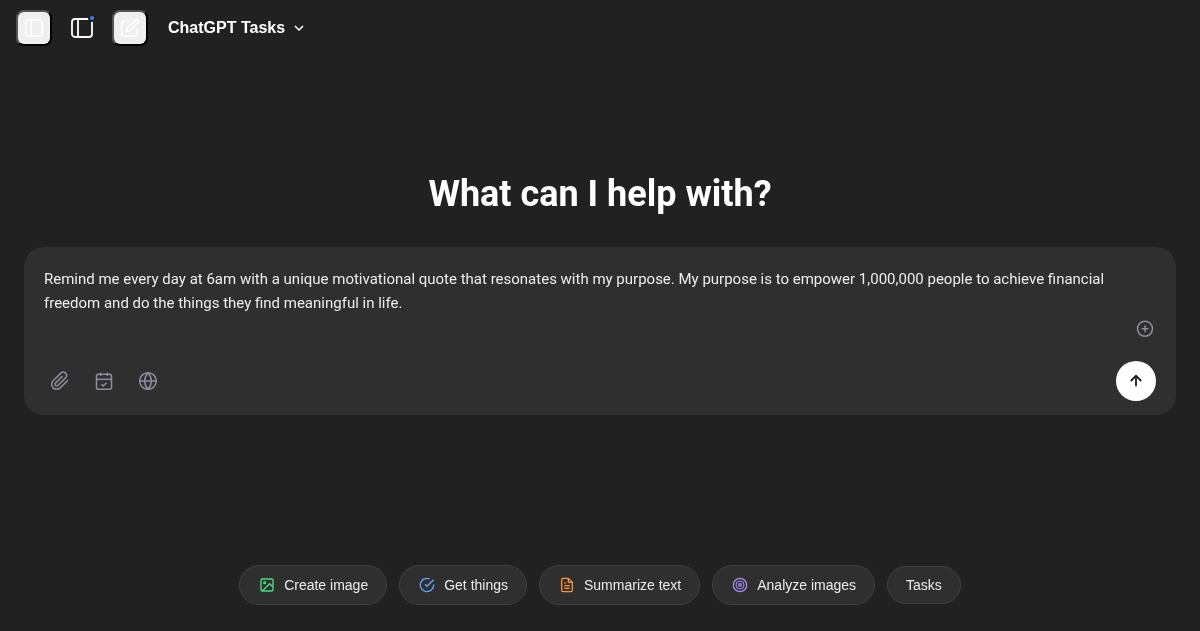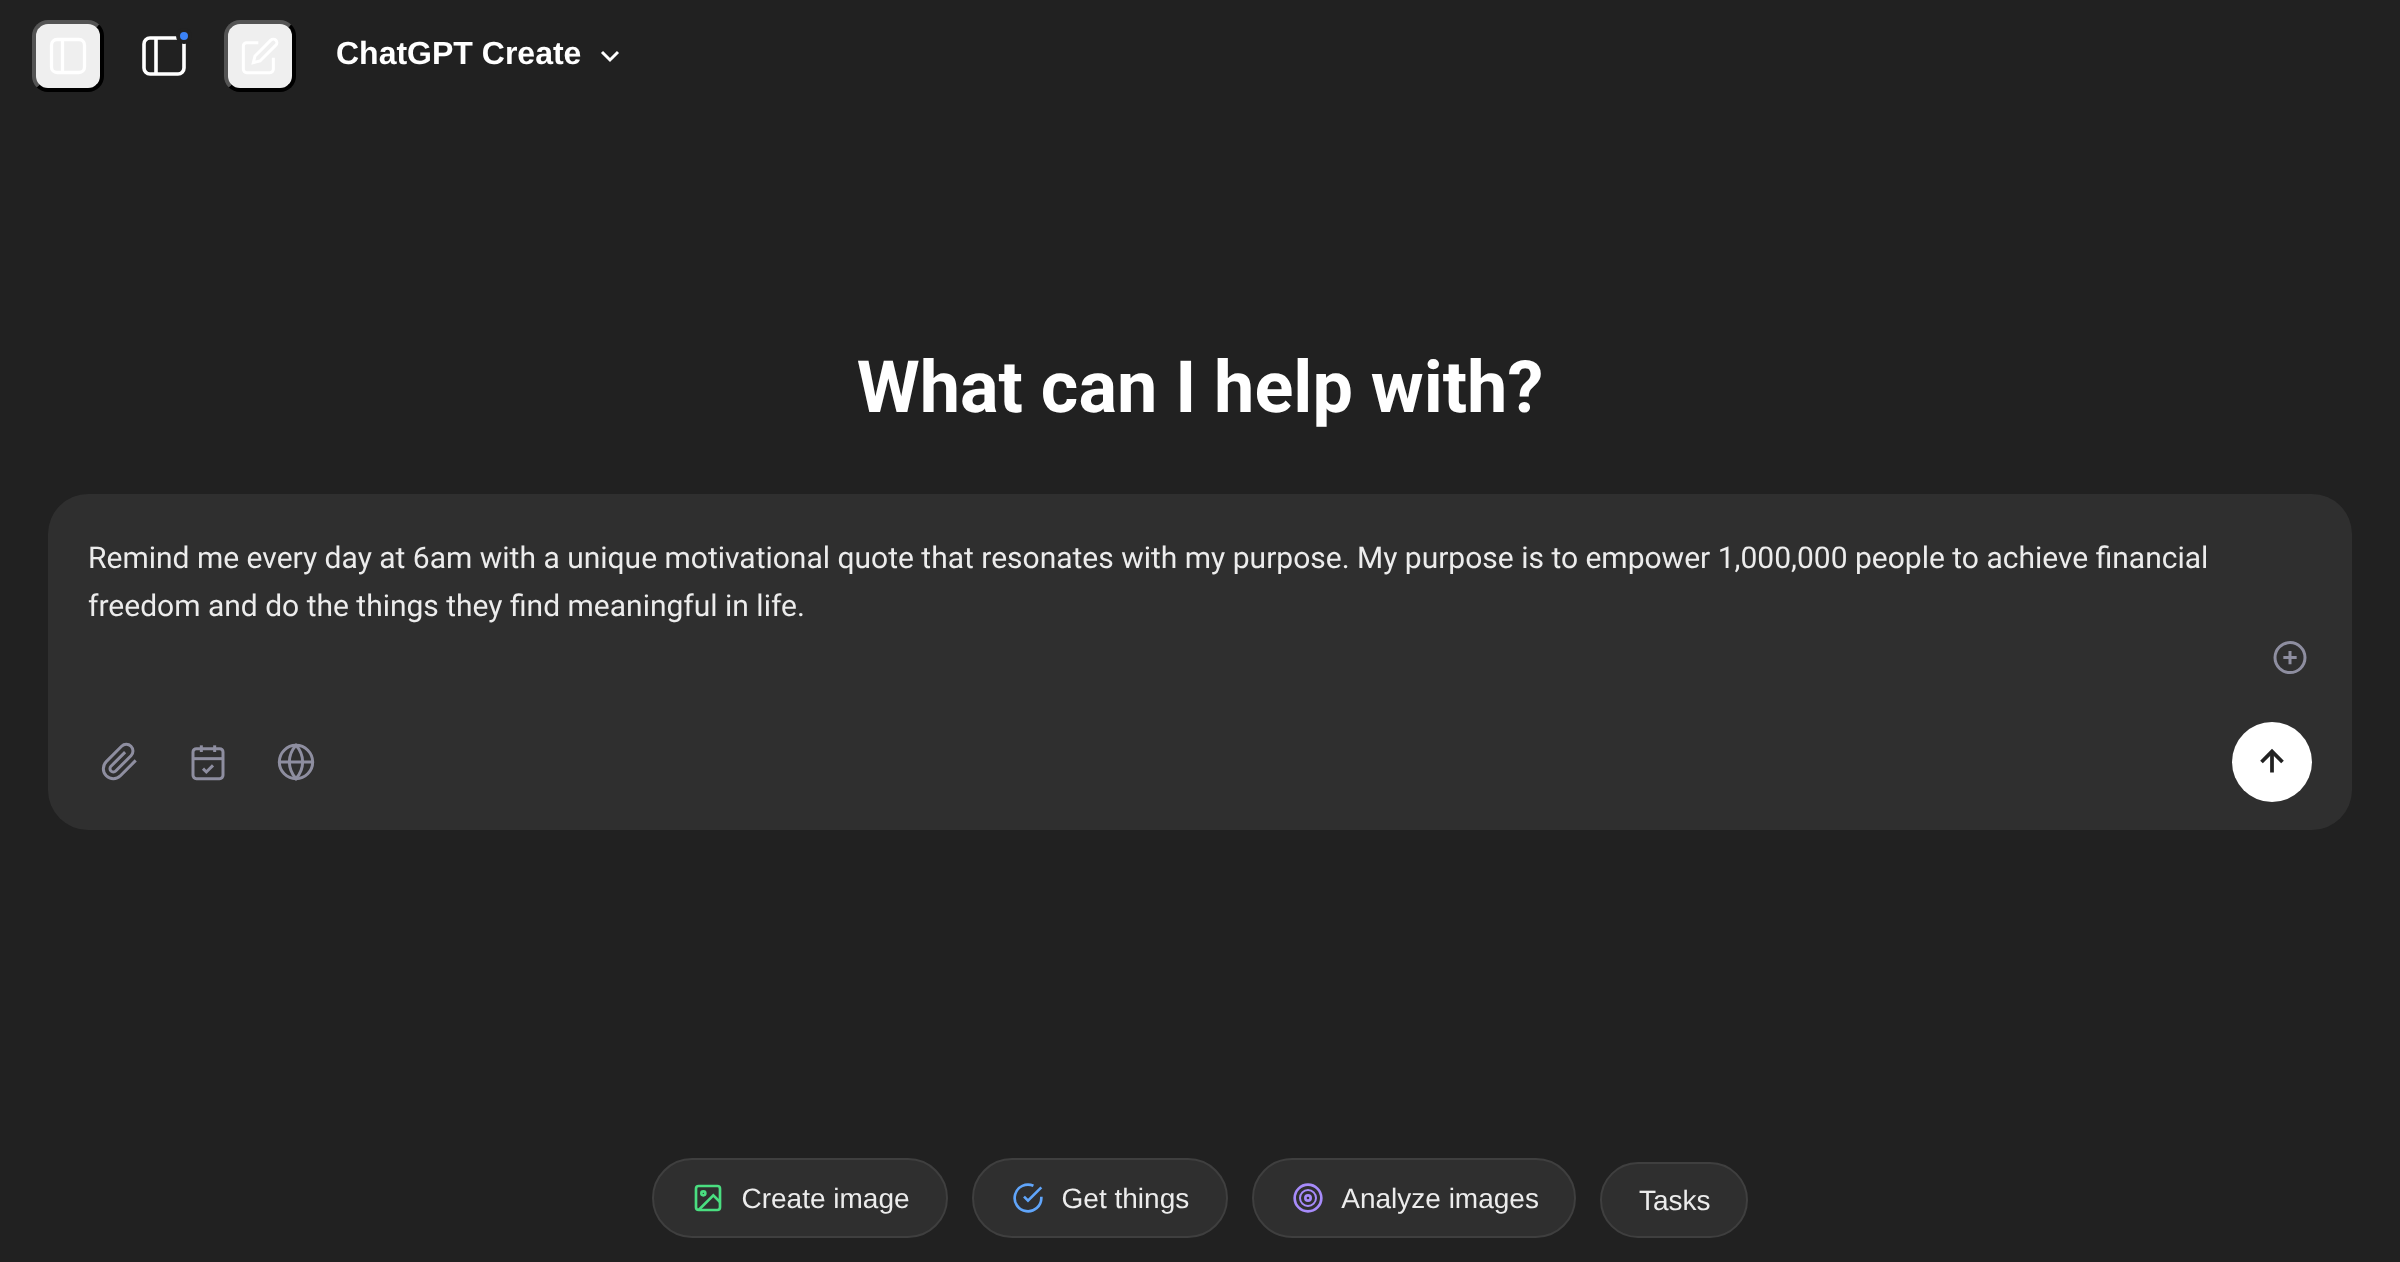--- a/index.html
+++ b/index.html
@@ -160,21 +160,21 @@
     }
 
     
     .bottom-pills {
       position: absolute;
       bottom: 0;
       left: 0;
       right: 0;
       height: 80px;
       display: flex;
-      align-items: flex-end;
+      align-items: center;
       justify-content: center;
       gap: 12px;
       padding-bottom: 12px;
     }
 
     .pill-btn {
       display: flex;
       align-items: center;
       gap: 8px;
       padding: 10px 18px;
@@ -227,21 +227,21 @@
   </div>
 
   <button class="header-icon-edit">
     <svg width="20" height="20" viewBox="0 0 24 24" fill="none" stroke="white" stroke-width="1.8">
       <path d="M11 4H4a2 2 0 0 0-2 2v14a2 2 0 0 0 2 2h14a2 2 0 0 0 2-2v-7"></path>
       <path d="M18.5 2.5a2.121 2.121 0 0 1 3 3L12 15l-4 1 1-4 9.5-9.5z"></path>
     </svg>
   </button>
 
   <button class="header-title-btn">
-    <span>ChatGPT Create</span>
+    <span>ChatGPT Tasks</span>
     <svg width="16" height="16" viewBox="0 0 24 24" fill="none" stroke="white" stroke-width="2.2">
       <polyline points="6 9 12 15 18 9"></polyline>
     </svg>
   </button>
 </div>
 
 <div class="main">
   <h1 class="headline">What can I help with?</h1>
 
   <div class="input-container">
@@ -309,20 +309,32 @@
   <button class="pill-btn">
     <span class="pill-icon icon-blue">
       <svg width="16" height="16" viewBox="0 0 24 24" fill="none" stroke="#60a5fa" stroke-width="2">
         <path d="M22 11.08V12a10 10 0 1 1-5.93-9.14"></path>
         <polyline points="22 4 12 14.01 9 11.01"></polyline>
       </svg>
     </span>
     <span>Get things</span>
   </button>
 
+  <button class="pill-btn">
+    <span class="pill-icon icon-orange">
+      <svg width="16" height="16" viewBox="0 0 24 24" fill="none" stroke="#fb923c" stroke-width="2">
+        <path d="M14 2H6a2 2 0 0 0-2 2v16a2 2 0 0 0 2 2h12a2 2 0 0 0 2-2V8z"></path>
+        <polyline points="14 2 14 8 20 8"></polyline>
+        <line x1="16" y1="13" x2="8" y2="13"></line>
+        <line x1="16" y1="17" x2="8" y2="17"></line>
+        <polyline points="10 9 9 9 8 9"></polyline>
+      </svg>
+    </span>
+    <span>Summarize text</span>
+  </button>
 
   <button class="pill-btn">
     <span class="pill-icon icon-purple">
       <svg width="16" height="16" viewBox="0 0 24 24" fill="none" stroke="#a78bfa" stroke-width="2">
         <circle cx="12" cy="12" r="2"></circle>
         <path d="M12 2C6.48 2 2 6.48 2 12s4.48 10 10 10 10-4.48 10-10S17.52 2 12 2z"></path>
         <circle cx="12" cy="12" r="6" stroke="#a78bfa" stroke-width="1.5" fill="none"></circle>
       </svg>
     </span>
     <span>Analyze images</span>

